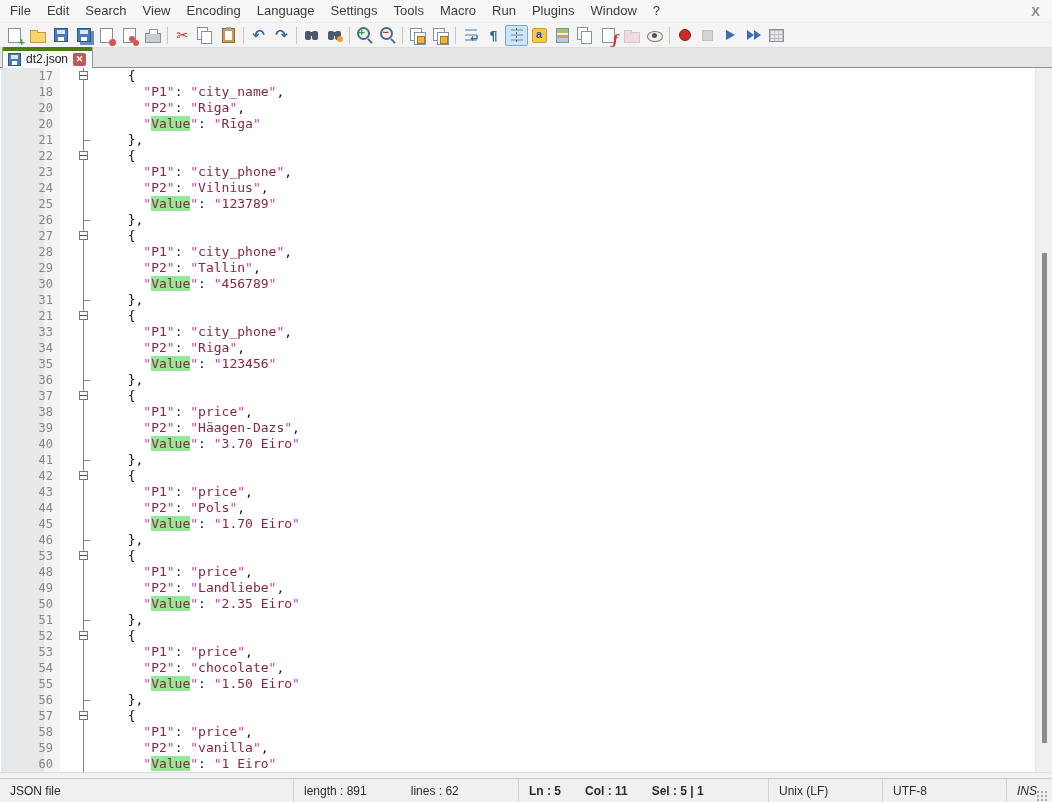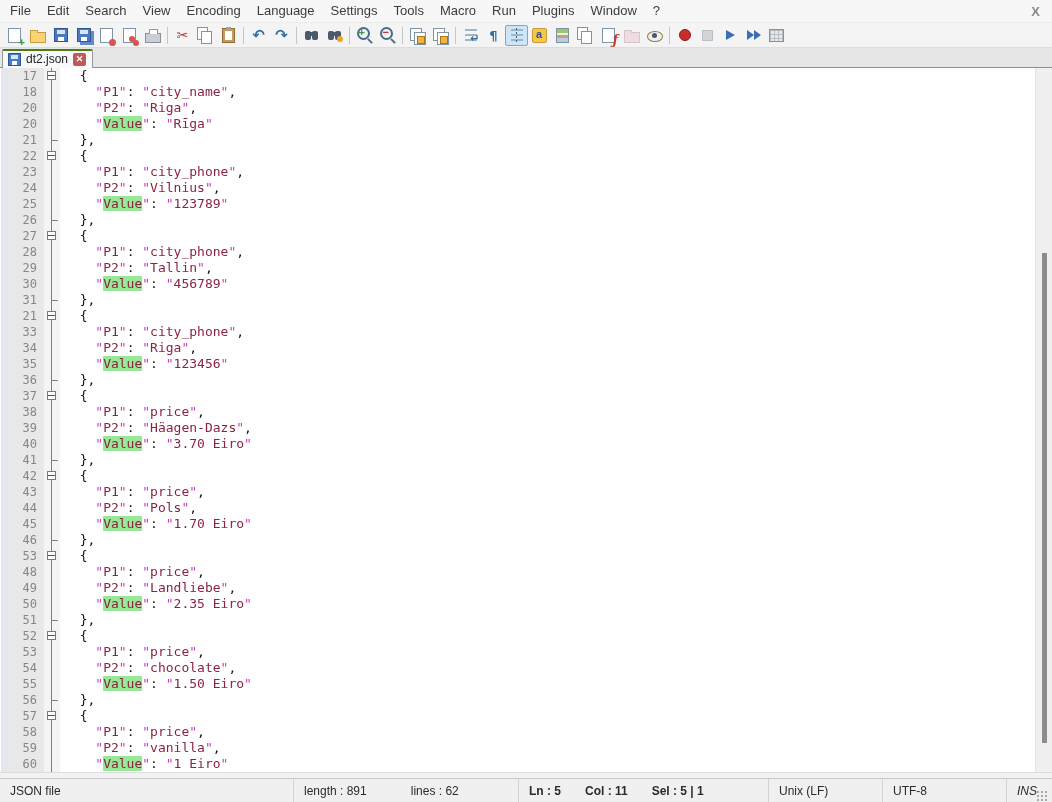--- a/index.html
+++ b/index.html
@@ -70,31 +70,31 @@
   .ico[data-name="record-macro-icon"]{width:10px;height:10px;border-radius:50%;background:#CC2B2B;border:1px solid #8A1A1A;}
   .ico[data-name="stop-recording-icon"]{width:9px;height:9px;background:#AAB0B8;border:1px solid #7A828C;}
   .ico[data-name="playback-macro-icon"]{width:0;height:0;border-left:9px solid #3A6EB5;border-top:5px solid transparent;border-bottom:5px solid transparent;}
   .ico[data-name="run-macro-multiple-icon"]{width:14px;height:10px;}
   .ico[data-name="run-macro-multiple-icon"]::before,.ico[data-name="run-macro-multiple-icon"]::after{content:"";position:absolute;top:0;width:0;height:0;border-left:7px solid #3A6EB5;border-top:5px solid transparent;border-bottom:5px solid transparent;}
   .ico[data-name="run-macro-multiple-icon"]::before{left:0;}
   .ico[data-name="run-macro-multiple-icon"]::after{left:7px;}
   .ico[data-name="save-macro-icon"]{width:13px;height:11px;border:1px solid #8A8F98;background-color:#E8E8E8;background-image:linear-gradient(#B9BDC4 1px,transparent 1px),linear-gradient(90deg,#B9BDC4 1px,transparent 1px);background-size:4px 4px;}
   
   .tabbar{height:20px;background:#E6E6E6;border-bottom:1px solid #8E8E8E;box-sizing:border-box;display:flex;align-items:flex-end;padding-left:2px;}
-  .tab{display:inline-flex;align-items:center;gap:5px;background:#F8F9FB;border:1px solid #989898;border-bottom:none;border-top:2px solid #4d7c0f;
+  .tab{display:inline-flex;align-items:center;gap:5px;background:#F8F9FB;border:1px solid #989898;border-bottom:none;border-top:4px solid #4d7c0f;
     padding:1px 6px 2px 5px;font-size:12px;color:#222;position:relative;top:1px;border-radius:2px 2px 0 0;}
   .tab .ico[data-name="tab-save-icon"]{width:11px;height:11px;}
   .tab-close{width:13px;height:13px;background:#BD5A5A;border-radius:2px;color:#fff;font:bold 9px/13px "Liberation Sans",sans-serif;text-align:center;}
   
   .editor{flex:0 0 704px;position:relative;background:#fff;overflow:hidden;}
   .col-bm{position:absolute;left:1px;top:0;bottom:0;width:7px;background:#E4E6F1;}
   .col-num{position:absolute;left:8px;top:0;bottom:0;width:36px;background:#E8E8E8;}
   .col-fold{position:absolute;left:44px;top:0;bottom:0;width:16px;background:#F4F4F4;}
   .lines{position:absolute;left:1px;top:0;right:17px;}
-  .row{display:flex;height:16px;}
+  .row{display:flex;height:16px;gap:16px;}
   .row .bm{width:7px;flex:0 0 auto;}
   .row .num{width:36px;flex:0 0 auto;text-align:right;padding-right:7px;box-sizing:border-box;
     font:12px/16px "DejaVu Sans Mono",monospace;color:var(--lnum);}
   .row .fold{width:16px;flex:0 0 auto;position:relative;}
   .fold::before{content:"";position:absolute;left:7px;top:0;bottom:0;width:1px;background:#808080;}
   .fold.f-o::after{content:"";position:absolute;left:3px;top:3px;width:9px;height:9px;box-sizing:border-box;border:1px solid #787878;background-color:#fff;
     background-image:linear-gradient(to bottom,transparent 3px,#555 3px,#555 4px,transparent 4px);background-clip:content-box;}
   .fold.f-c::after{content:"";position:absolute;left:8px;top:8px;width:6px;height:1px;background:#808080;}
   .row .text{white-space:pre;font:13px/16px "DejaVu Sans Mono",monospace;padding-left:4px;}
   .pn{color:var(--punct);}

